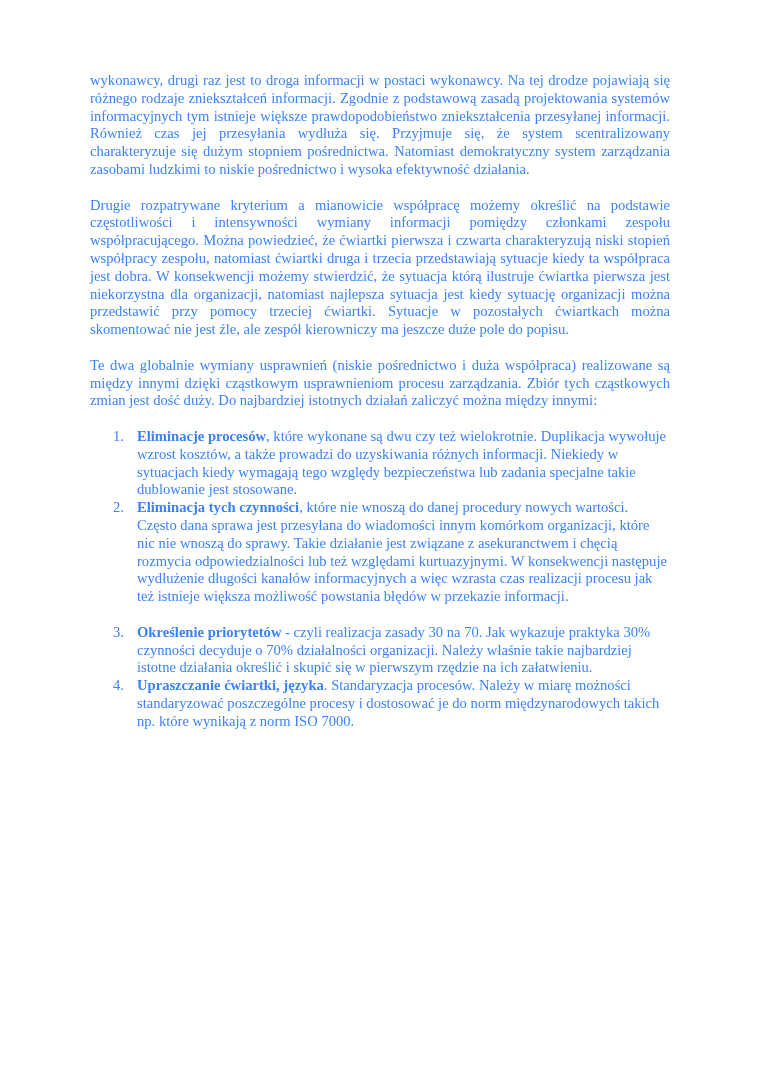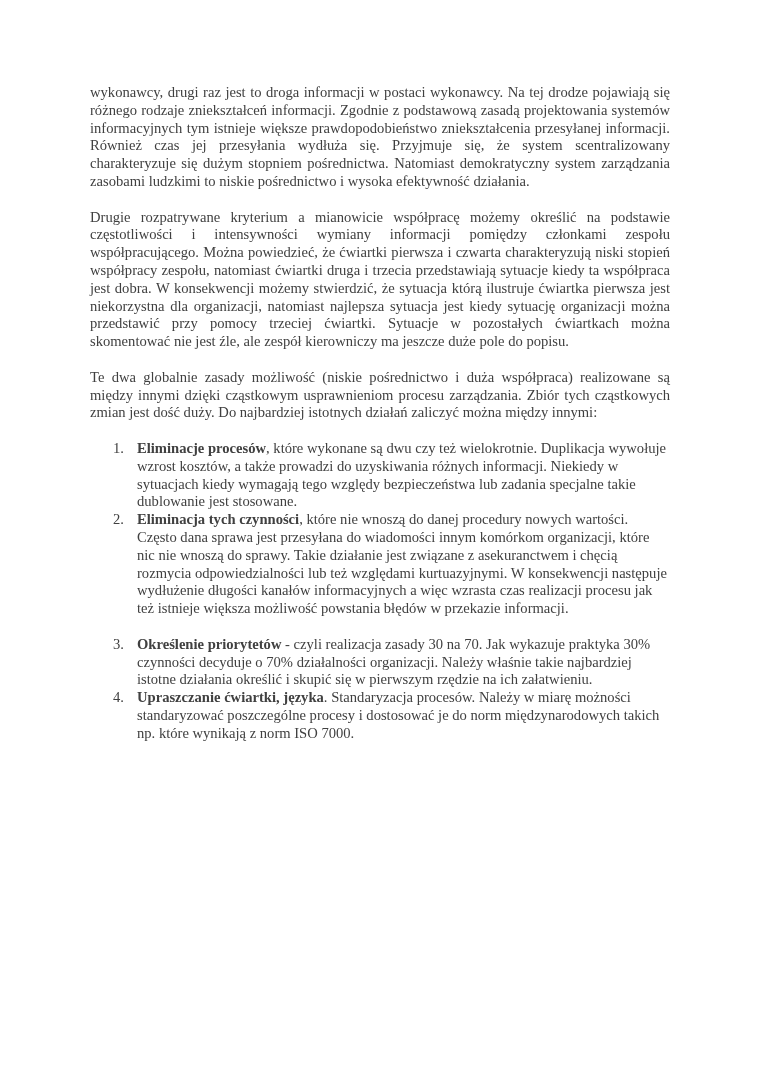--- a/index.html
+++ b/index.html
@@ -9,26 +9,26 @@
     }
     body {
       width: 760px;
       height: 1075px;
       position: relative;
       overflow: hidden;
     }
     .page {
       position: absolute;
       left: 90px;
-      top: 84px;
+      top: 72px;
       width: 580px;
       font-family: "Liberation Serif", "DejaVu Serif", serif;
       font-size: 14.6px;
       line-height: 17.8px;
-      color: #404040;
+      color: #3b82f6;
     }
     .para {
       margin: 0 0 17.8px 0;
       text-align: justify;
     }
     .para.left {
       text-align: left;
     }
     ol.list {
       margin: 0 0 17.8px 0;
@@ -49,21 +49,21 @@
   </style>
 </head>
 <body>
 
 <div class="page">
 
   <p class="para">wykonawcy, drugi raz jest to droga informacji w postaci wykonawcy. Na tej drodze pojawiają się różnego rodzaje zniekształceń informacji. Zgodnie z podstawową zasadą projektowania systemów informacyjnych tym istnieje większe prawdopodobieństwo zniekształcenia przesyłanej informacji. Również czas jej przesyłania wydłuża się. Przyjmuje się, że system scentralizowany charakteryzuje się dużym stopniem pośrednictwa. Natomiast demokratyczny system zarządzania zasobami ludzkimi to niskie pośrednictwo i wysoka efektywność działania.</p>
 
   <p class="para">Drugie rozpatrywane kryterium a mianowicie współpracę możemy określić na podstawie częstotliwości i intensywności wymiany informacji pomiędzy członkami zespołu współpracującego. Można powiedzieć, że ćwiartki pierwsza i czwarta charakteryzują niski stopień współpracy zespołu, natomiast ćwiartki druga i trzecia przedstawiają sytuacje kiedy ta współpraca jest dobra. W konsekwencji możemy stwierdzić, że sytuacja którą ilustruje ćwiartka pierwsza jest niekorzystna dla organizacji, natomiast najlepsza sytuacja jest kiedy sytuację organizacji można przedstawić przy pomocy trzeciej ćwiartki. Sytuacje w pozostałych ćwiartkach można skomentować nie jest źle, ale zespół kierowniczy ma jeszcze duże pole do popisu.</p>
 
-  <p class="para">Te dwa globalnie zasady możliwość (niskie pośrednictwo i duża współpraca) realizowane są między innymi dzięki cząstkowym usprawnieniom procesu zarządzania. Zbiór tych cząstkowych zmian jest dość duży. Do najbardziej istotnych działań zaliczyć można między innymi:</p>
+  <p class="para">Te dwa globalnie wymiany usprawnień (niskie pośrednictwo i duża współpraca) realizowane są między innymi dzięki cząstkowym usprawnieniom procesu zarządzania. Zbiór tych cząstkowych zmian jest dość duży. Do najbardziej istotnych działań zaliczyć można między innymi:</p>
 
   <ol class="list">
     <li>
       <span class="num">1.</span>
       <b>Eliminacje procesów</b><span>, które wykonane są dwu czy też wielokrotnie. Duplikacja wywołuje wzrost kosztów, a także prowadzi do uzyskiwania różnych informacji. Niekiedy w sytuacjach kiedy wymagają tego względy bezpieczeństwa lub zadania specjalne takie dublowanie jest stosowane.</span>
     </li>
     <li>
       <span class="num">2.</span>
       <b>Eliminacja tych czynności</b><span>, które nie wnoszą do danej procedury nowych wartości. Często dana sprawa jest przesyłana do wiadomości innym komórkom organizacji, które nic nie wnoszą do sprawy. Takie działanie jest związane z asekuranctwem i chęcią rozmycia odpowiedzialności lub też względami kurtuazyjnymi. W konsekwencji następuje wydłużenie długości kanałów informacyjnych a więc wzrasta czas realizacji procesu jak też istnieje większa możliwość powstania błędów w przekazie informacji.</span>
     </li>

